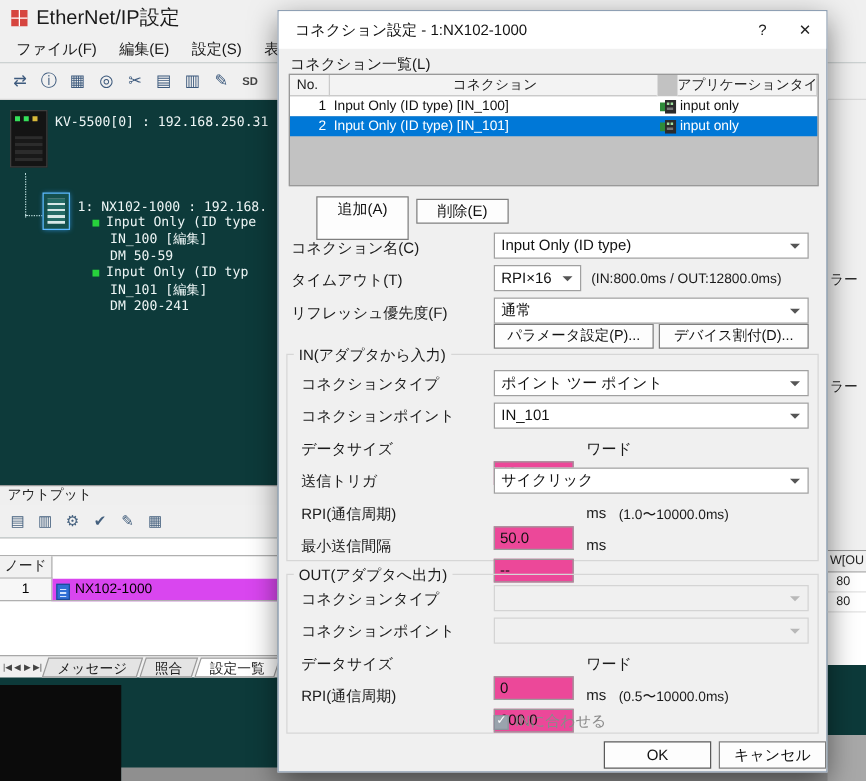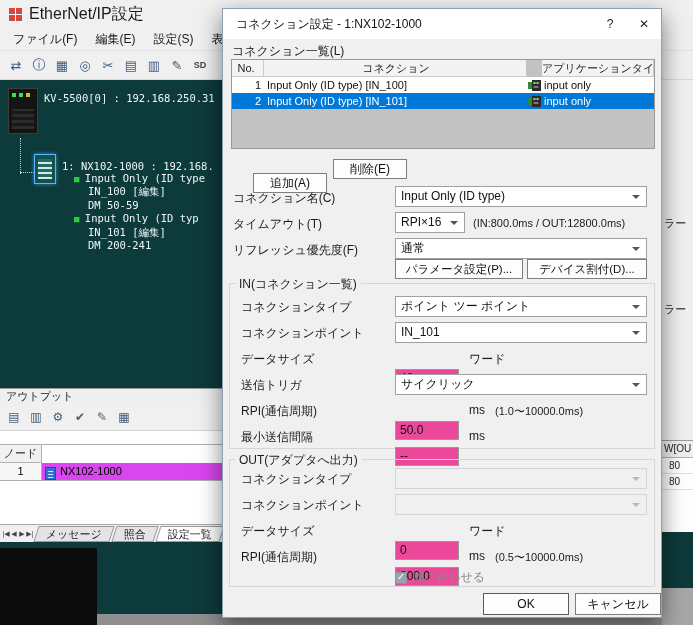--- a/index.html
+++ b/index.html
@@ -244,38 +244,38 @@
               <rect x="4" y="0" width="9" height="11" fill="#2b2b2b"></rect>
               <rect x="5.5" y="2" width="2" height="2" fill="#9fe0a0"></rect>
               <rect x="8.5" y="2" width="2" height="2" fill="#9fe0a0"></rect>
               <rect x="5.5" y="6" width="5" height="2" fill="#777"></rect>
             </svg>
           <span>input only</span>
         </div>
       </div>
     </div>
 
-    <div class="btn" style="left:30px; top:164px; width:74px; height:20px; line-height:18px;">追加(A)</div>
+    <div class="btn" style="left:30px; top:148px; width:74px; height:35px; line-height:18px;">追加(A)</div>
     <div class="btn" style="left:110px; top:150px; width:74px; height:20px; line-height:18px;">削除(E)</div>
 
     <div class="dlg-label" style="left:10px; top:181px;">コネクション名(C)</div>
     <div class="combo" style="left:172px; top:177px; width:252px;"><span>Input Only (ID type)</span></div>
 
     <div class="dlg-label" style="left:10px; top:207px;">タイムアウト(T)</div>
     <div class="combo" style="left:172px; top:203px; width:70px;"><span>RPI×16</span></div>
     <div class="dlg-note" style="left:250px; top:208px;">(IN:800.0ms / OUT:12800.0ms)</div>
 
     <div class="dlg-label" style="left:10px; top:233px;">リフレッシュ優先度(F)</div>
     <div class="combo" style="left:172px; top:229px; width:252px;"><span>通常</span></div>
 
     <div class="btn sm" style="left:172px; top:250px; width:128px; height:20px; line-height:18px;">パラメータ設定(P)...</div>
     <div class="btn sm" style="left:304px; top:250px; width:120px; height:20px; line-height:18px;">デバイス割付(D)...</div>
 
     <div class="groupbox" style="left:6px; top:274px; width:426px; height:166px;"></div>
-    <div class="legend" style="left:12px; top:267px;">IN(コネクション一覧)</div>
+    <div class="legend" style="left:12px; top:267px;">IN(アダプタから入力)</div>
 
     <div class="dlg-label" style="left:18px; top:290px;">コネクションタイプ</div>
     <div class="combo" style="left:172px; top:287px; width:252px;"><span>ポイント ツー ポイント</span></div>
 
     <div class="dlg-label" style="left:18px; top:316px;">コネクションポイント</div>
     <div class="combo" style="left:172px; top:313px; width:252px;"><span>IN_101</span></div>
 
     <div class="dlg-label" style="left:18px; top:342px;">データサイズ</div>
     <div class="ninput" style="left:172px; top:340px;">42</div>
     <div class="dlg-unit" style="left:246px; top:342px;">ワード</div>

